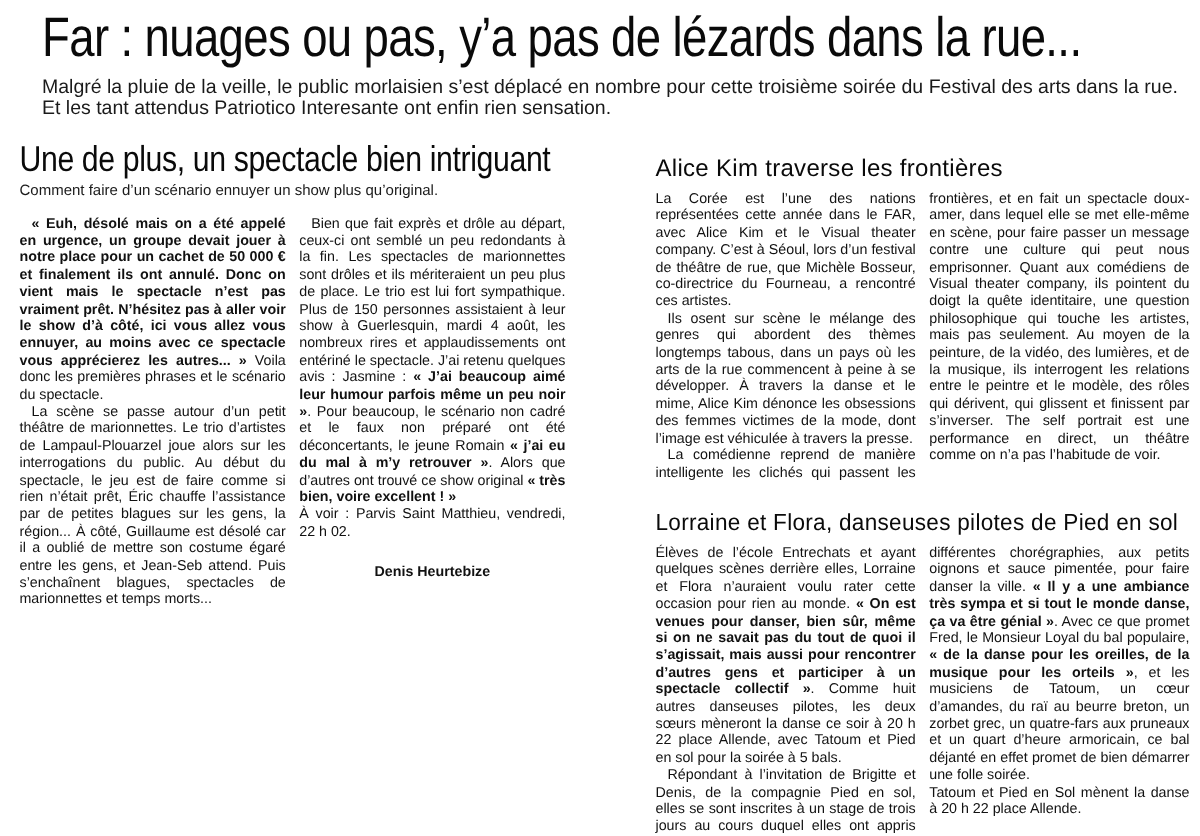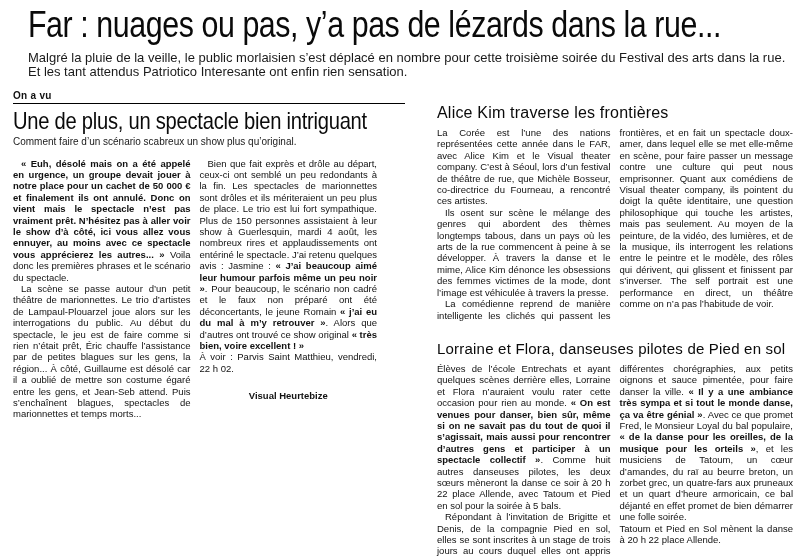--- a/index.html
+++ b/index.html
@@ -62,28 +62,27 @@
 
 <header class="masthead">
   <h1 class="headline">Far : nuages ou pas, y’a pas de lézards dans la rue...</h1>
   <div class="subhead">
     <div>Malgré la pluie de la veille, le public morlaisien s’est déplacé en nombre pour cette troisième soirée du Festival des arts dans la rue.</div>
     <div>Et les tant attendus Patriotico Interesante ont enfin rien sensation.</div>
   </div>
 </header>
 
 <section class="left-article">
-  <div class="kicker">On a vu</div>
   <h2>Une de plus, un spectacle bien intriguant</h2>
   <div class="deck">
-    <div>Comment faire d’un scénario scabreux un show plus qu’original.</div>
+    <div>Comment faire d’un scénario ennuyer un show plus qu’original.</div>
   </div>
   <div class="body-cols">
     <div style="display:contents"><p class="para indent"><span class="b">« Euh, désolé mais on a été appelé en urgence, un groupe devait jouer à notre place pour un cachet de 50 000 € et finalement ils ont annulé. Donc on vient mais le spectacle n’est pas vraiment prêt. N’hésitez pas à aller voir le show d’à côté, ici vous allez vous ennuyer, au moins avec ce spectacle vous apprécierez les autres... » </span><span>Voila donc les premières phrases et le scénario du spectacle.</span></p><p class="para indent"><span>La scène se passe autour d’un petit théâtre de marionnettes. Le trio d’artistes de Lampaul-Plouarzel joue alors sur les interrogations du public. Au début du spectacle, le jeu est de faire comme si rien n’était prêt, Éric chauffe l’assistance par de petites blagues sur les gens, la région... À côté, Guillaume est désolé car il a oublié de mettre son costume égaré entre les gens, et Jean-Seb attend. Puis s’enchaînent blagues, spectacles de marionnettes et temps morts...</span></p><p class="para indent"><span>Bien que fait exprès et drôle au départ, ceux-ci ont semblé un peu redondants à la fin. Les spectacles de marionnettes sont drôles et ils mériteraient un peu plus de place. Le trio est lui fort sympathique. Plus de 150 personnes assistaient à leur show à Guerlesquin, mardi 4 août, les nombreux rires et applaudissements ont entériné le spectacle. J’ai retenu quelques avis : Jasmine : </span><span class="b">« J’ai beaucoup aimé leur humour parfois même un peu noir »</span><span>. Pour beaucoup, le scénario non cadré et le faux non préparé ont été déconcertants, le jeune Romain </span><span class="b">« j’ai eu du mal à m’y retrouver »</span><span>. Alors que d’autres ont trouvé ce show original </span><span class="b">« très bien, voire excellent ! »</span></p><p class="para"><span>À voir : Parvis Saint Matthieu, vendredi, 22 h 02.</span></p></div>
-    <div class="byline">Visual Heurtebize</div>
+    <div class="byline">Denis Heurtebize</div>
   </div>
 </section>
 
 <section class="right-col">
 
   <article class="article-alice">
     <h3>Alice Kim traverse les frontières</h3>
     <div class="body-cols">
       <div style="display:contents"><p class="para"><span>La Corée est l’une des nations représentées cette année dans le FAR, avec Alice Kim et le Visual theater company. C’est à Séoul, lors d’un festival de théâtre de rue, que Michèle Bosseur, co-directrice du Fourneau, a rencontré ces artistes.</span></p><p class="para indent"><span>Ils osent sur scène le mélange des genres qui abordent des thèmes longtemps tabous, dans un pays où les arts de la rue commencent à peine à se développer. À travers la danse et le mime, Alice Kim dénonce les obsessions des femmes victimes de la mode, dont l’image est véhiculée à travers la presse.</span></p><p class="para indent"><span>La comédienne reprend de manière intelligente les clichés qui passent les frontières, et en fait un spectacle doux-amer, dans lequel elle se met elle-même en scène, pour faire passer un message contre une culture qui peut nous emprisonner. Quant aux comédiens de Visual theater company, ils pointent du doigt la quête identitaire, une question philosophique qui touche les artistes, mais pas seulement. Au moyen de la peinture, de la vidéo, des lumières, et de la musique, ils interrogent les relations entre le peintre et le modèle, des rôles qui dérivent, qui glissent et finissent par s’inverser. </span><span class="i">The self portrait</span><span> est une performance en direct, un théâtre comme on n’a pas l’habitude de voir.</span></p></div>
     </div>

